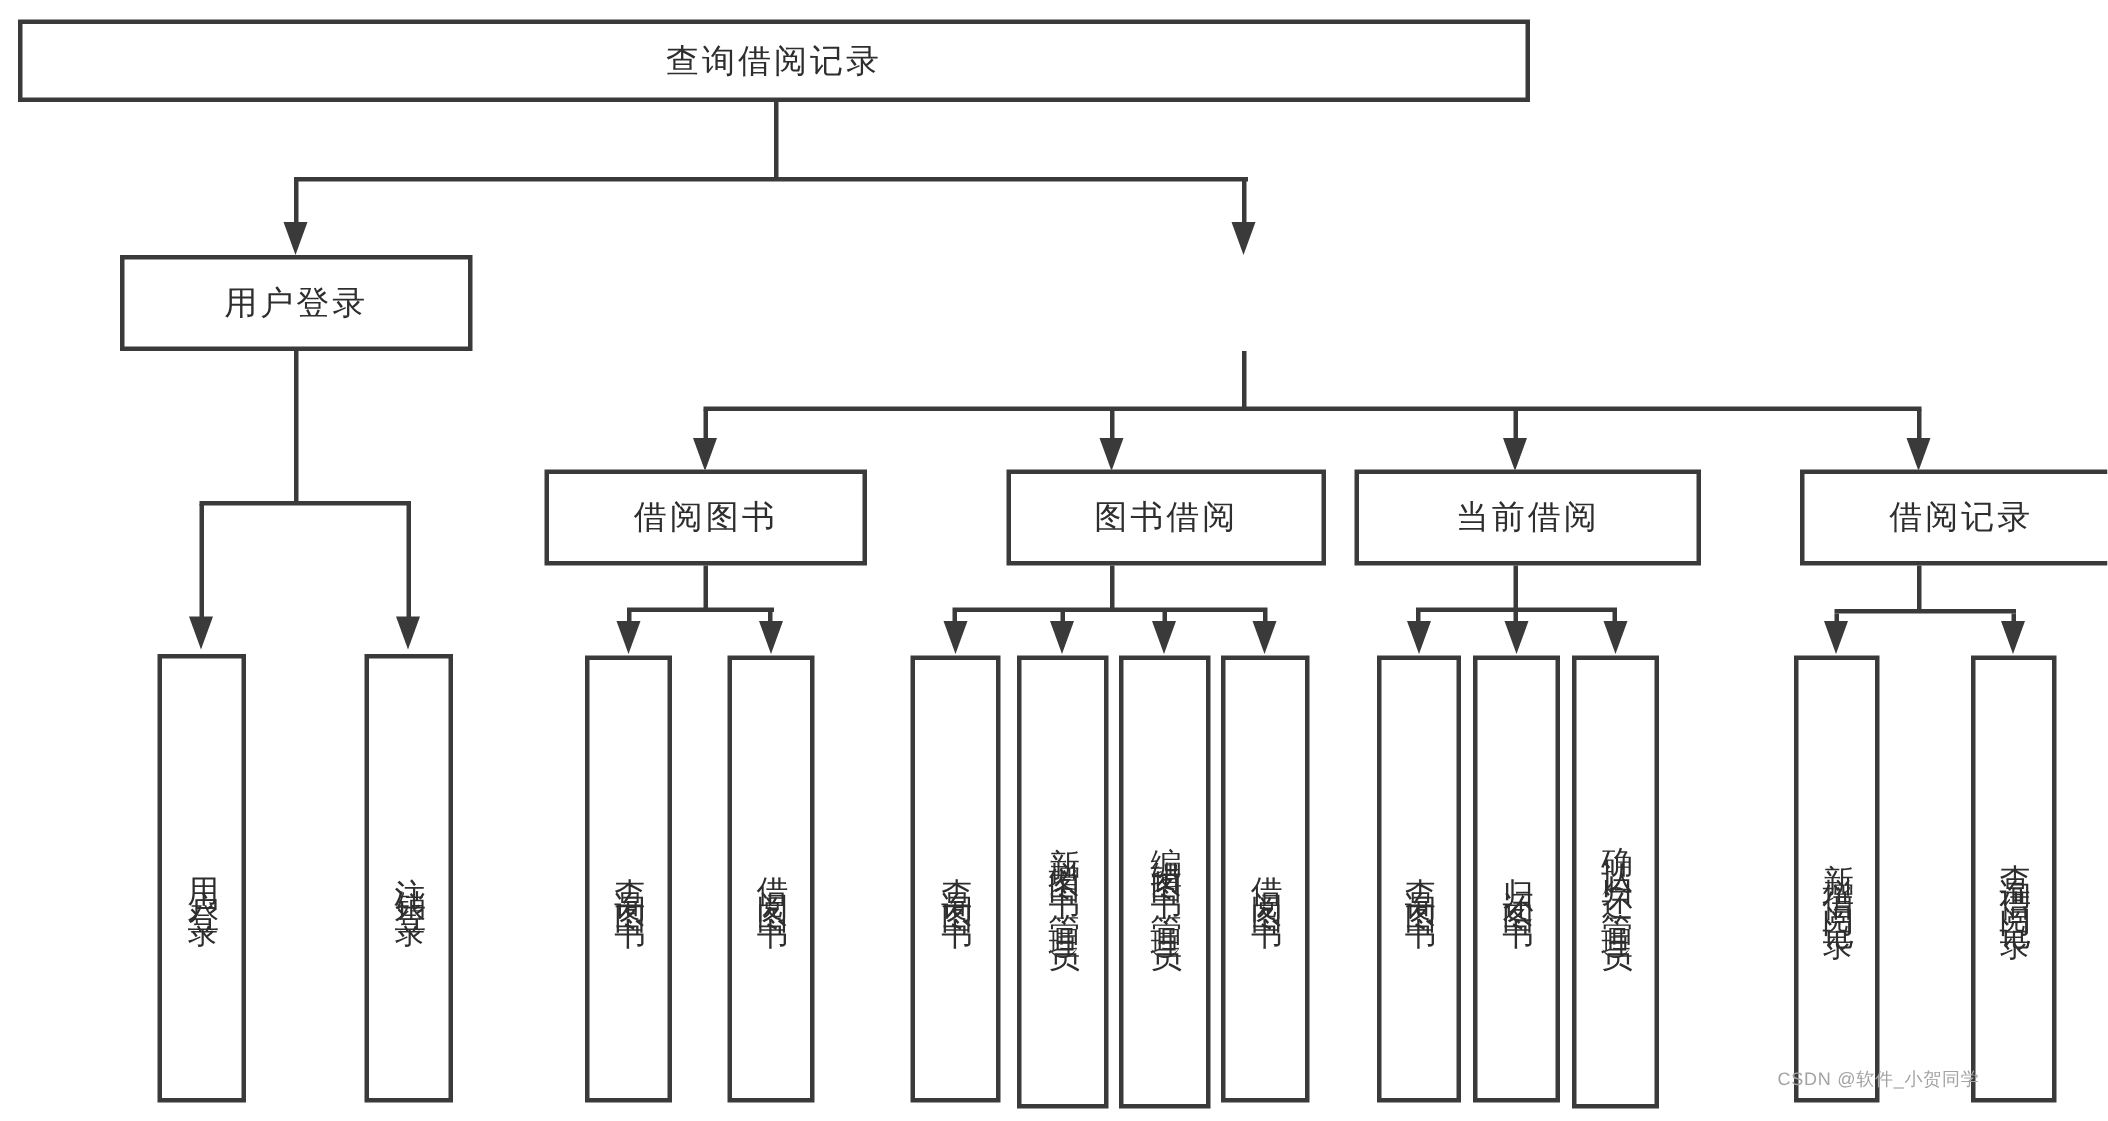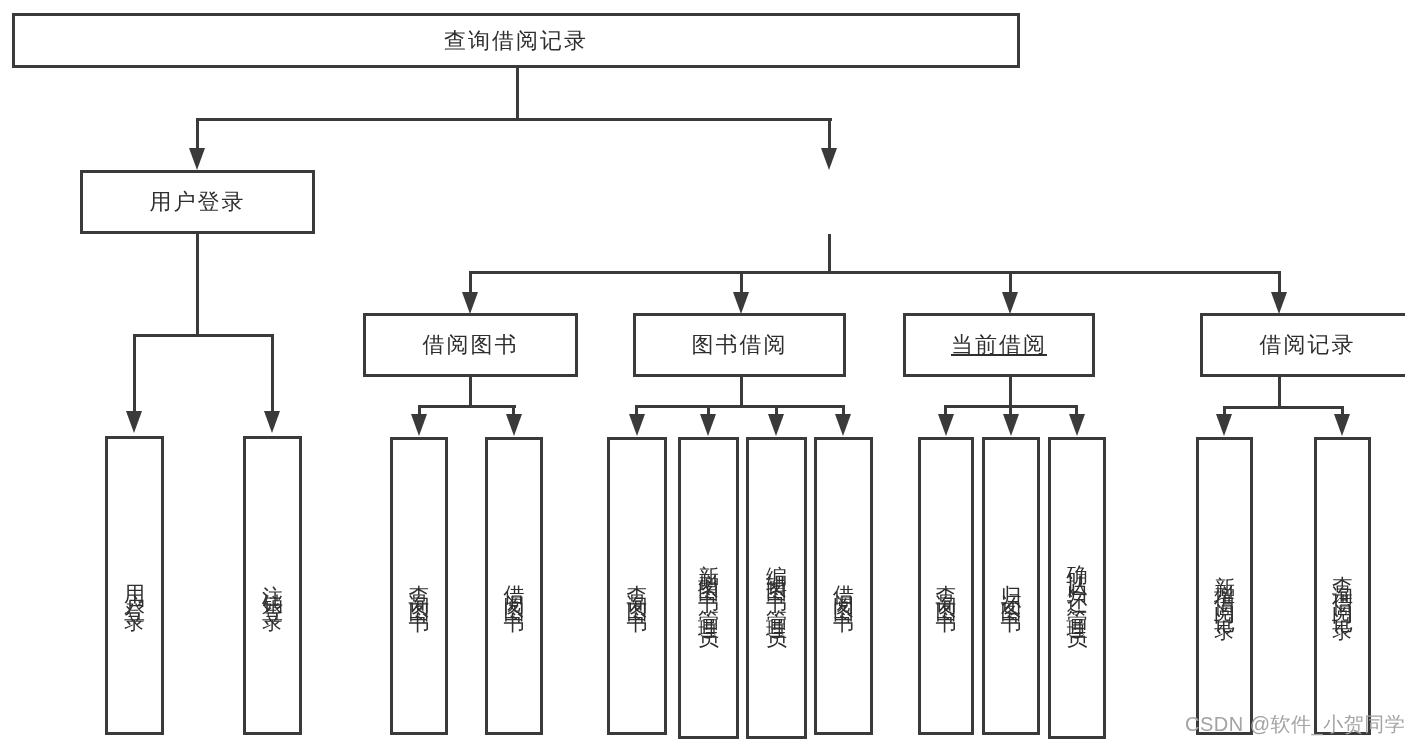--- a/index.html
+++ b/index.html
@@ -38,21 +38,21 @@
   .vl{position:absolute;width:3px;background:var(--line);}
   .ah{
     position:absolute;width:0;height:0;
     border-left:8px solid transparent;
     border-right:8px solid transparent;
     border-top:22px solid var(--line);
   }
   .watermark{
     position:absolute;
     color:var(--wm);
-    font-size:20px;
+    font-size:12px;
     letter-spacing:0.5px;
     z-index:5;
     white-space:nowrap;
   }
 </style>
 </head>
 <body>
 
 <div class="canvas">
 
@@ -82,22 +82,22 @@
   <div class="vl" style="left:469px;top:273px;height:21px;"></div>
   <div class="ah" style="left:462px;top:292px;"></div>
   <div class="vl" style="left:740px;top:273px;height:21px;"></div>
   <div class="ah" style="left:733px;top:292px;"></div>
   <div class="vl" style="left:1009px;top:273px;height:21px;"></div>
   <div class="ah" style="left:1002px;top:292px;"></div>
   <div class="vl" style="left:1278px;top:273px;height:21px;"></div>
   <div class="ah" style="left:1271px;top:292px;"></div>
 
   <div class="box" style="left:363px;top:313px;width:215px;height:64px;">借阅图书</div>
-  <div class="box" style="left:633px;top:313px;width:213px;height:64px;">图书借阅</div>
-  <div class="box" style="left:903px;top:313px;width:192px;height:64px;text-decoration:underline;">当前借阅</div>
+  <div class="box" style="left:671px;top:313px;width:213px;height:64px;">图书借阅</div>
+  <div class="box" style="left:903px;top:313px;width:231px;height:64px;">当前借阅</div>
   <div class="box" style="left:1172px;top:313px;width:215px;height:64px;margin-left:28px;">借阅记录</div>
 
   <div class="vl" style="left:469px;top:377px;height:30px;"></div>
   <div class="hl" style="left:418px;top:405px;width:98px;"></div>
   <div class="vl" style="left:418px;top:408px;height:8px;"></div>
   <div class="ah" style="left:411px;top:414px;"></div>
   <div class="vl" style="left:512px;top:408px;height:8px;"></div>
   <div class="ah" style="left:506px;top:414px;"></div>
 
   <div class="box vbox" style="left:390px;top:437px;width:58px;height:298px;">查询图书</div>

